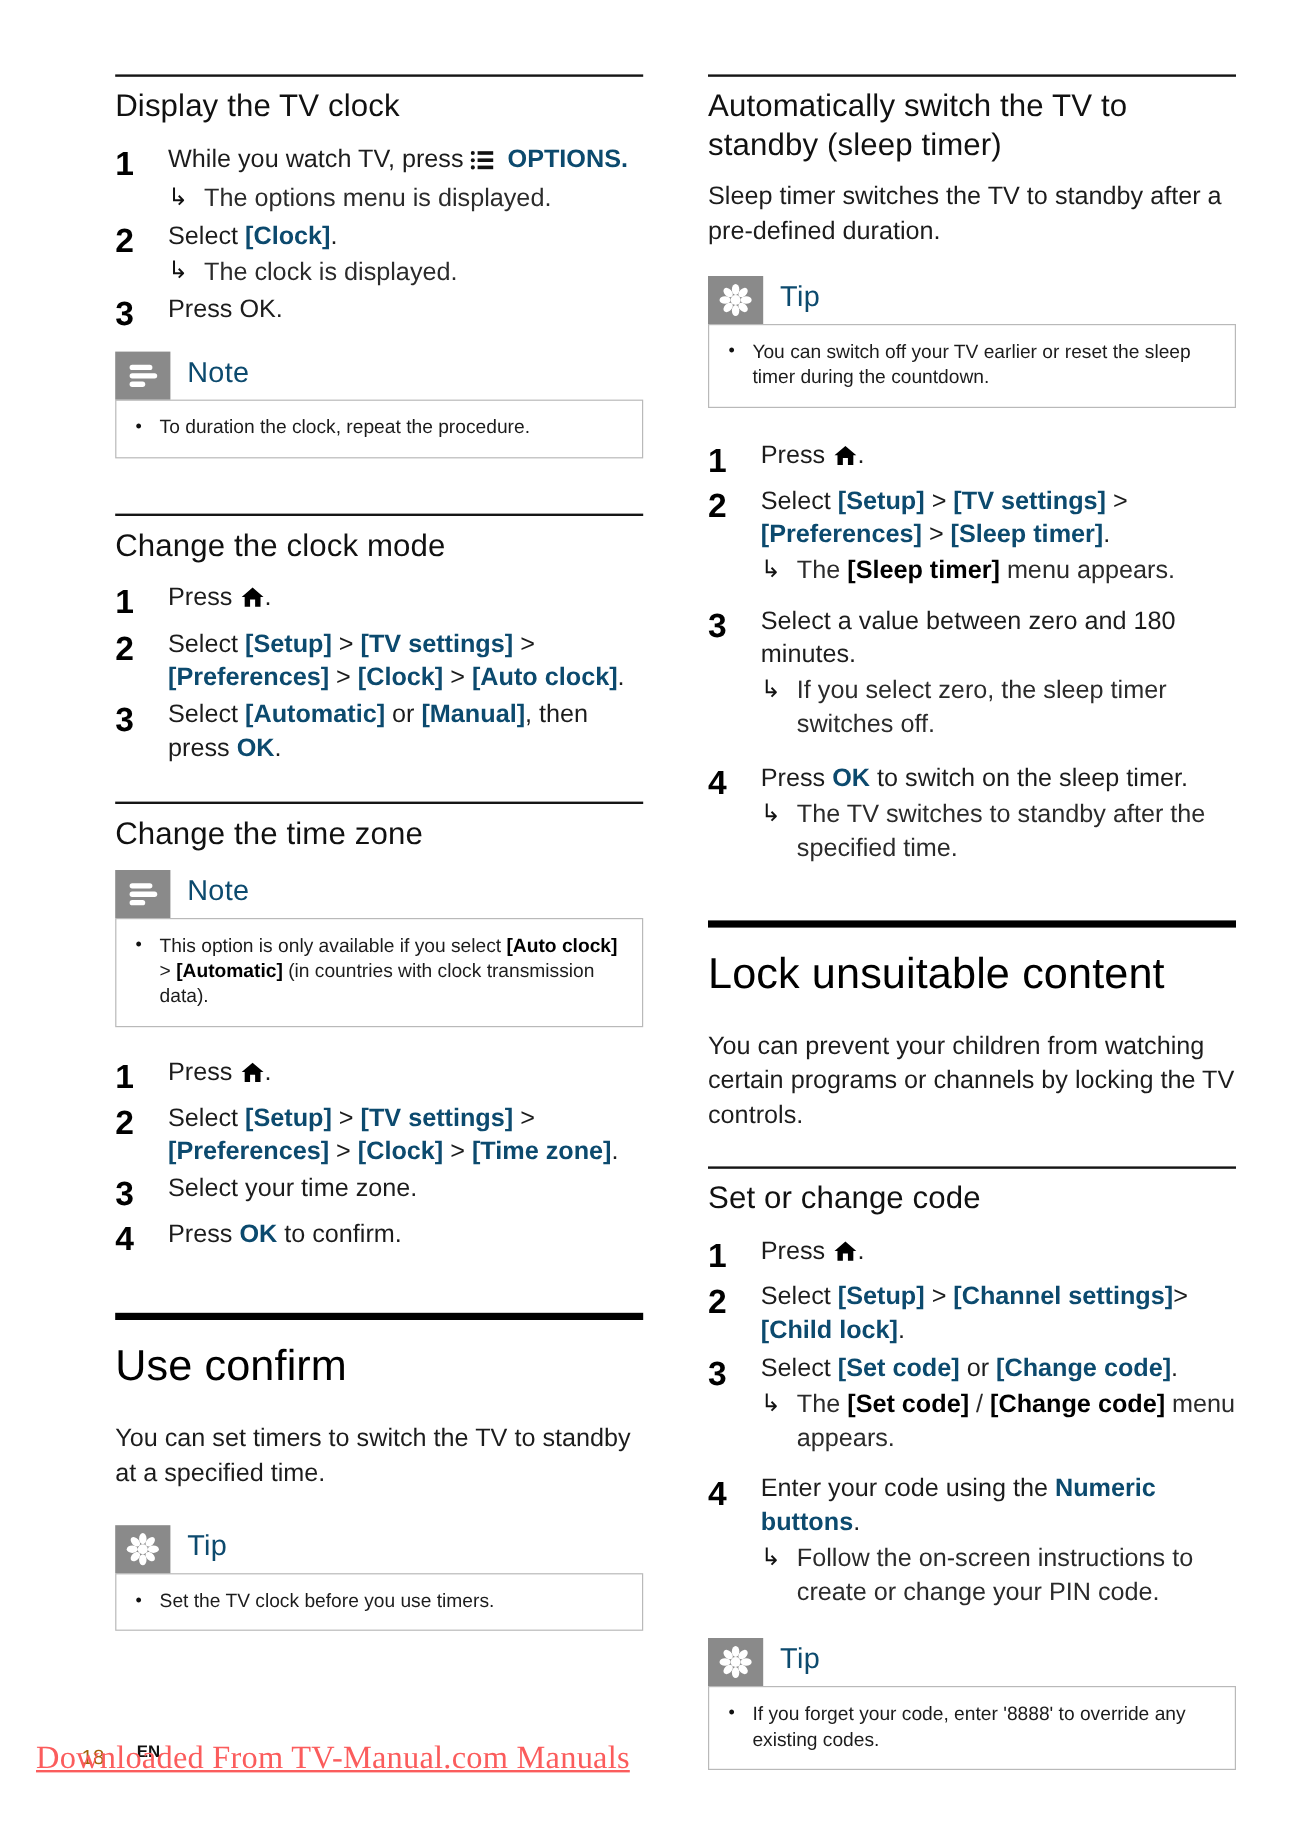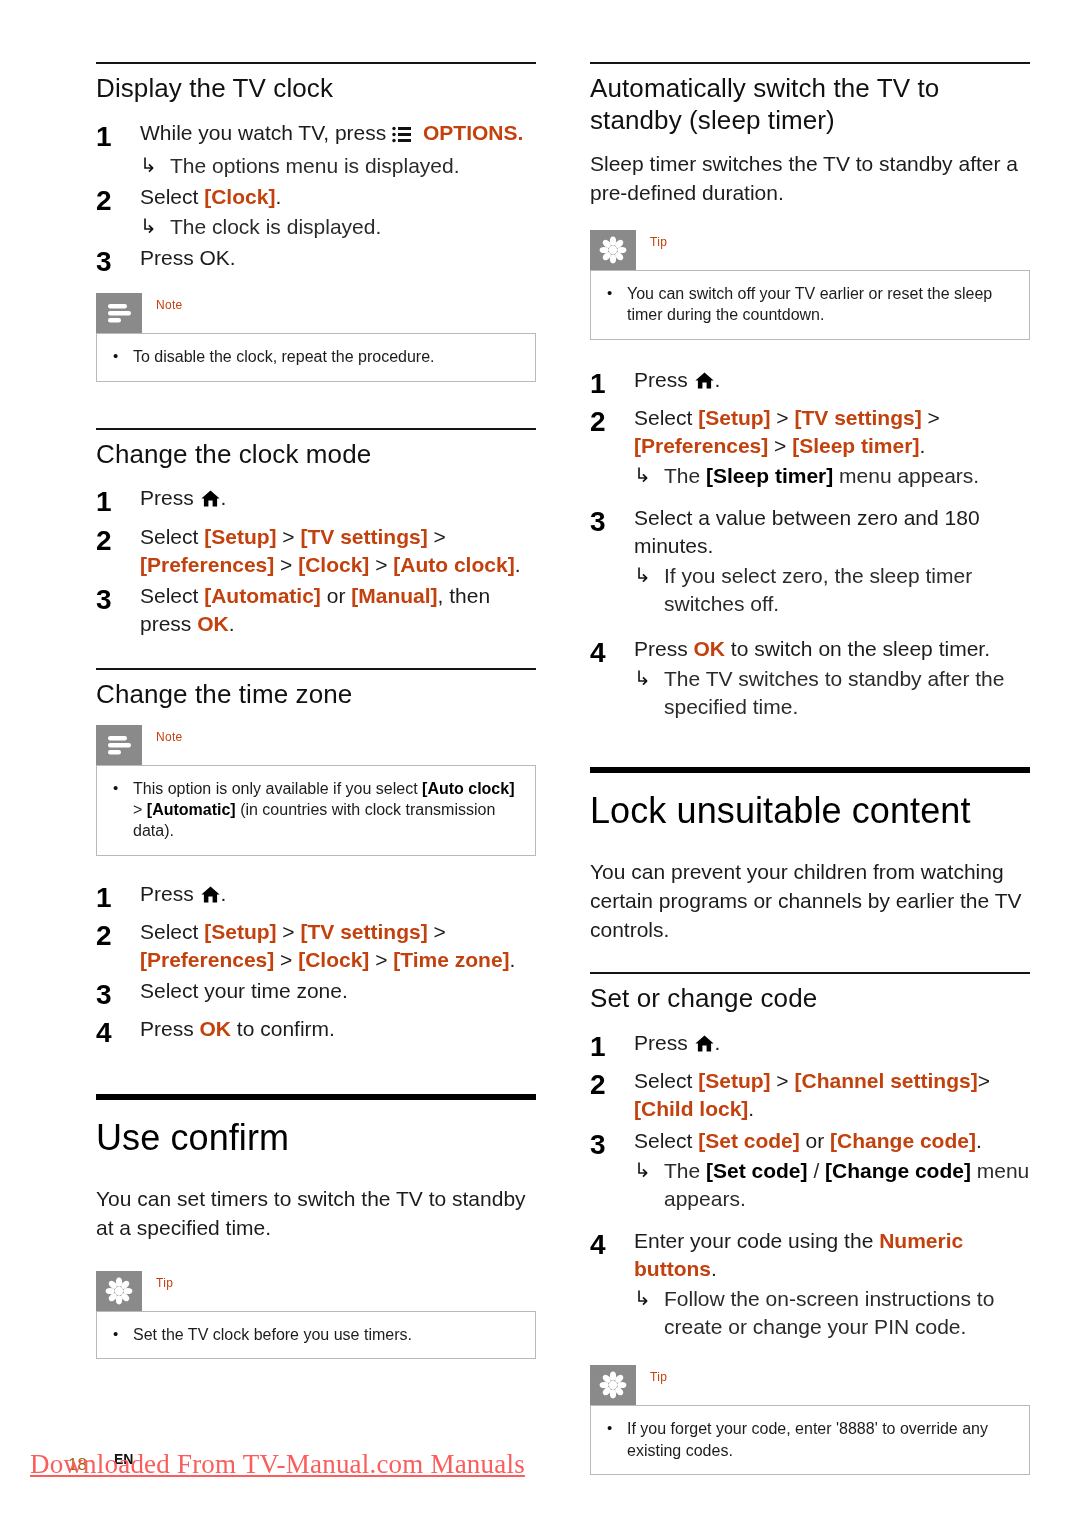--- a/index.html
+++ b/index.html
@@ -78,21 +78,21 @@
     color: #000;
     padding-top: 1px;
   }
   .step-body { flex: 1 1 auto; }
   .step-text {
     font-size: 21px;
     line-height: 1.34;
     color: #1c1c1c;
     font-weight: 300;
   }
-  .step-text b, .step-text strong { font-weight: 700; color: #c2410c; }
+  .step-text b, .step-text strong { font-weight: 700; color: #0c4a6e; }
   .result {
     display: flex;
     font-size: 21px;
     line-height: 1.34;
     color: #2b2b2b;
     font-weight: 300;
     margin-top: 2px;
   }
   .result .arrow {
     flex: 0 0 30px;
@@ -114,22 +114,22 @@
   .callout-icon {
     width: 46px;
     height: 40px;
     background: #8a8a8a;
     display: flex;
     align-items: center;
     justify-content: center;
     flex: 0 0 46px;
   }
   .callout-label {
-    font-size: 12px;
-    color: #c2410c;
+    font-size: 24px;
+    color: #0c4a6e;
     font-weight: 300;
     padding: 6px 0 0 14px;
     line-height: 1;
     letter-spacing: .3px;
   }
   .callout-box {
     border: 1px solid #b9b9b9;
     border-top: 1px solid #b9b9b9;
     padding: 12px 16px 13px 16px;
     background: #fff;
@@ -252,21 +252,21 @@
                 <rect x="3" y="2" width="19" height="4.4" rx="2.2" fill="#fff"></rect>
                 <rect x="3" y="9" width="23" height="4.4" rx="2.2" fill="#fff"></rect>
                 <rect x="3" y="16" width="13" height="4.4" rx="2.2" fill="#fff"></rect>
               </svg>
             </div>
             <div class="callout-label">Note</div>
           </div>
           <div class="callout-box">
             <div class="callout-item">
               <span class="bullet">•</span>
-              <span class="ctext">To disable the clock, repeat the procedure.</span>
+              <span class="ctext">To duration the clock, repeat the procedure.</span>
             </div>
           </div>
         </div>
       </div>
 
       <div style="margin-top:46px;">
         <div class="rule-thin"></div>
         <h2 class="sub">Change the clock mode</h2>
 
         <ol class="steps">
@@ -453,21 +453,21 @@
                 <span class="rtext">The TV switches to standby after the specified time.</span>
               </div>
             </div>
           </li>
         </ol>
       </div>
 
       <div style="margin-top:46px;">
         <div class="rule-thick"></div>
         <h1 class="major">Lock unsuitable content</h1>
-        <p class="body">You can prevent your children from watching certain programs or channels by earlier the TV controls.</p>
+        <p class="body">You can prevent your children from watching certain programs or channels by locking the TV controls.</p>
       </div>
 
       <div style="margin-top:28px;">
         <div class="rule-thin"></div>
         <h2 class="sub">Set or change code</h2>
 
         <ol class="steps">
           <li class="step">
             <div class="step-num">1</div>
             <div class="step-body">

